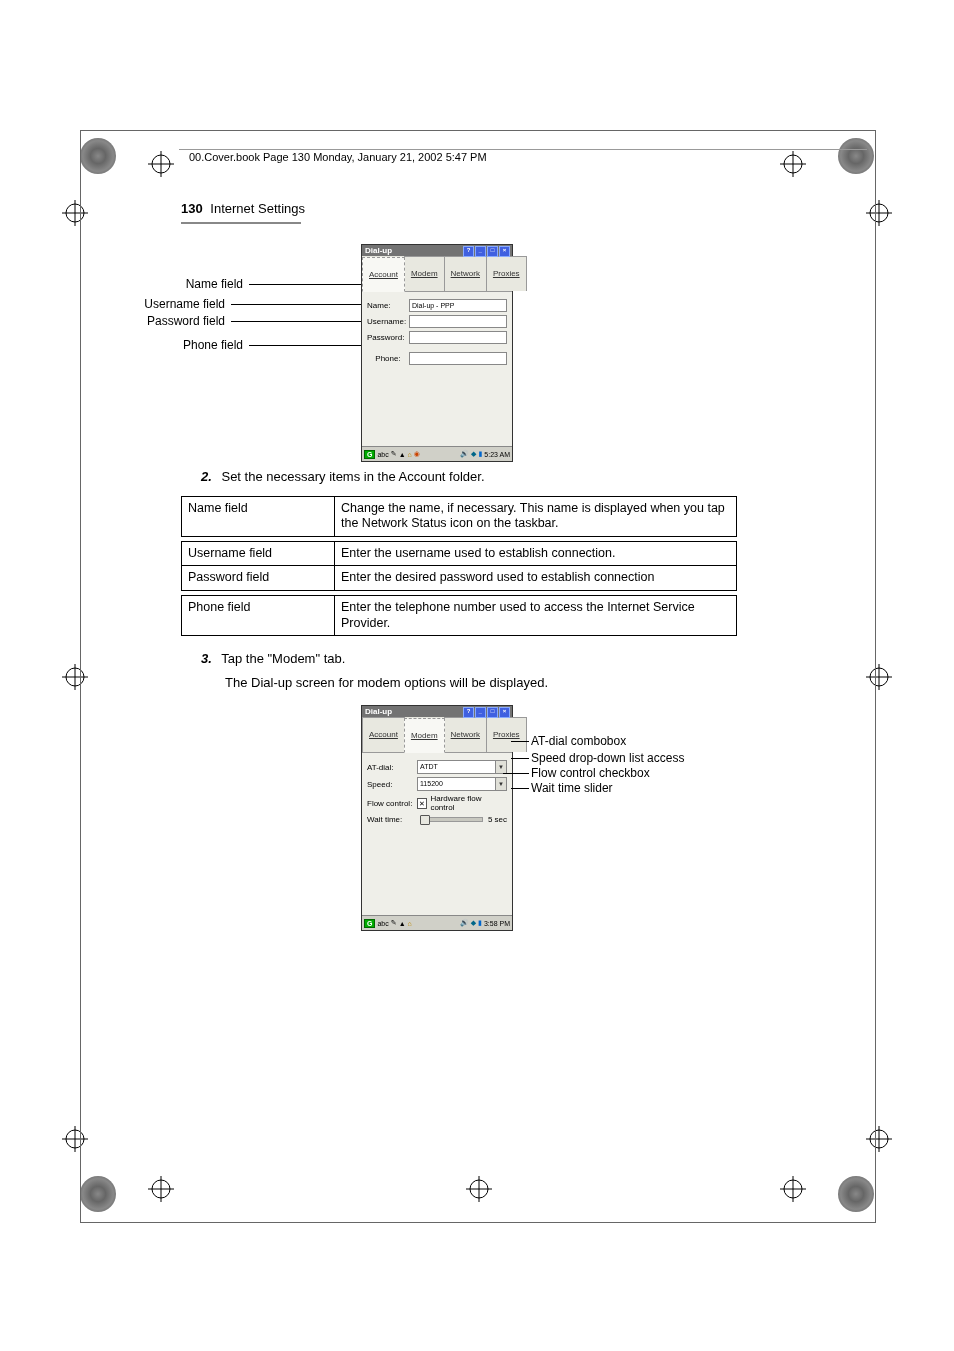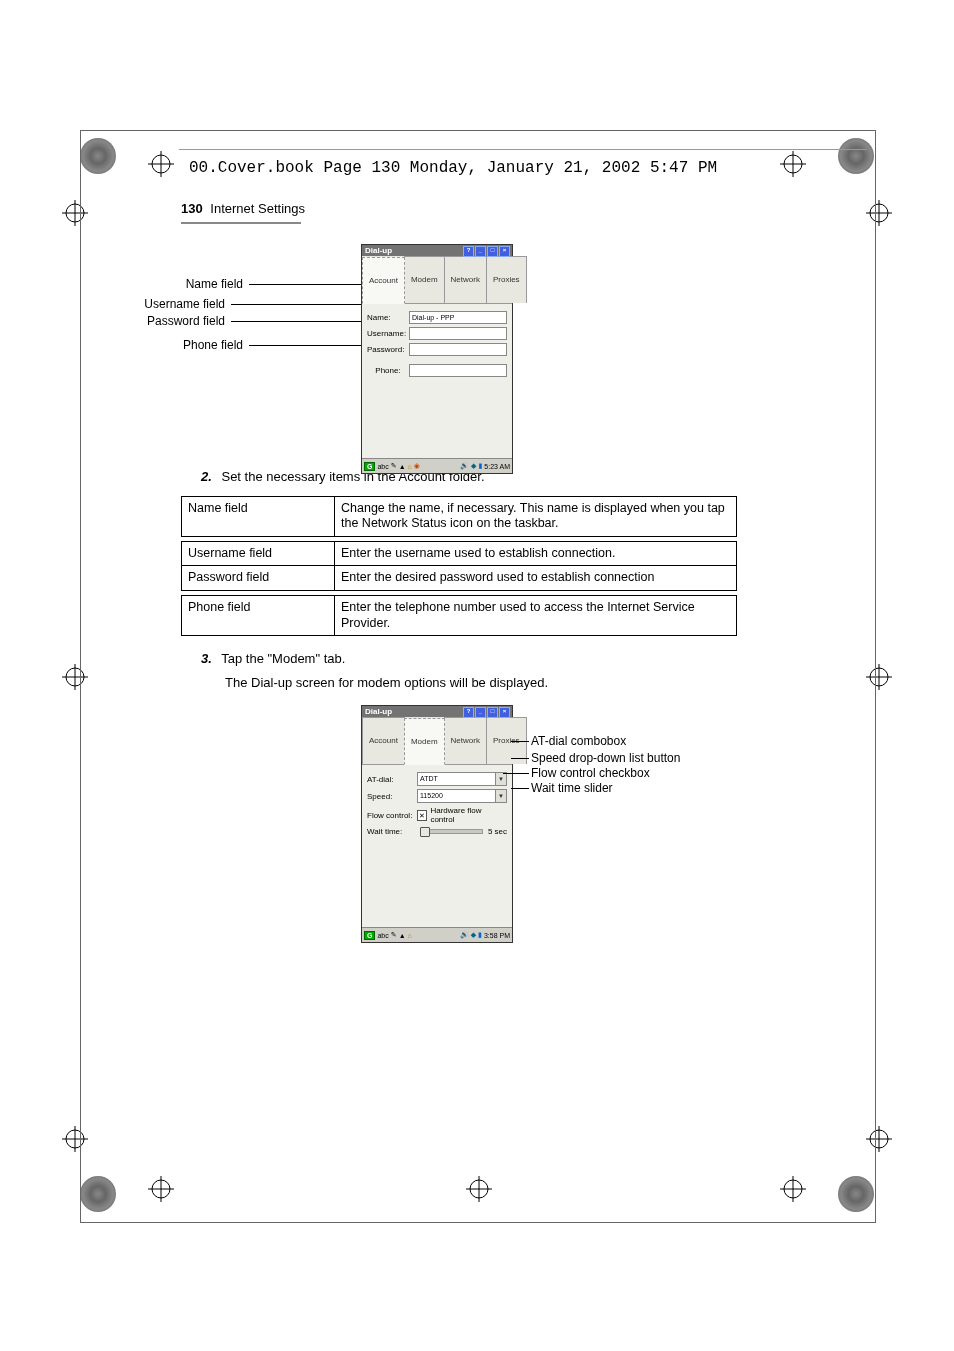--- a/index.html
+++ b/index.html
@@ -24,23 +24,22 @@
   .crop-outer {
     position: absolute;
     width: 36px;
     height: 36px;
     border-radius: 50%;
     background: radial-gradient(circle, #888 0%, #666 30%, #888 60%, #555 100%);
   }
   .running-header {
     position: absolute;
     left: 108px;
-    top: 28px;
-    font-size: 16px;
-    font-family: Liberation Mono, monospace;
+    top: 20px;
+    font-size: 11px;
   }
   .header-rule {
     position: absolute;
     left: 98px;
     top: 18px;
     width: 688px;
     border-top: 1px solid #999;
   }
   .page-content {
     position: absolute;
@@ -76,26 +75,27 @@
     position: relative;
   }
   .device-titlebar .winbtns {
     position: absolute; right:2px; top:1px; display:flex; gap:1px;
   }
   .device-titlebar .winbtns span {
     width:9px;height:9px;background:#4060e0;border:1px solid #8af;font-size:6px;line-height:7px;text-align:center;color:#fff;
   }
   .device-tabs { display:flex; background:#e8e8e0; border-bottom:1px solid #999; }
   .device-tab {
-    padding: 18px 6px;
+    padding: 12px 6px;
     border: 1px solid #999;
     border-bottom: none;
     margin-right:-1px;
     background:#e8e8e0;
     color:#333;
+    text-decoration:underline;
   }
   .device-tab.active { background:#f8f8f4; border-bottom:1px solid #f8f8f4; position:relative; top:1px; border-style:dashed; }
   .device-body { padding: 4px 5px 2px 5px; background:#efefe9; }
   .device-row { display:flex; align-items:center; margin: 3px 0; }
   .device-label { width: 42px; color:#000; }
   .device-input {
     flex:1; height:11px; border:1px solid #888; background:#fff;
     padding: 0 2px; font-size:7px; line-height:11px;
   }
   .device-select {
@@ -391,21 +391,21 @@
             <span style="color:#06c">▮</span>
             <span>3:58 PM</span>
           </div>
         </div>
       </div>
 
       <div class="callout-line" style="top:36px; left:330px; width:18px;"></div>
       <div class="callout-label-r" style="top:29px; left:350px;">AT-dial combobox</div>
 
       <div class="callout-line" style="top:53px; left:330px; width:18px;"></div>
-      <div class="callout-label-r" style="top:46px; left:350px;">Speed drop-down list button</div>
+      <div class="callout-label-r" style="top:46px; left:350px;">Speed drop-down list access</div>
 
       <div class="callout-line" style="top:68px; left:322px; width:26px;"></div>
       <div class="callout-label-r" style="top:61px; left:350px;">Flow control checkbox</div>
 
       <div class="callout-line" style="top:83px; left:330px; width:18px;"></div>
       <div class="callout-label-r" style="top:76px; left:350px;">Wait time slider</div>
     </div>
 
   </div>
 </div>

